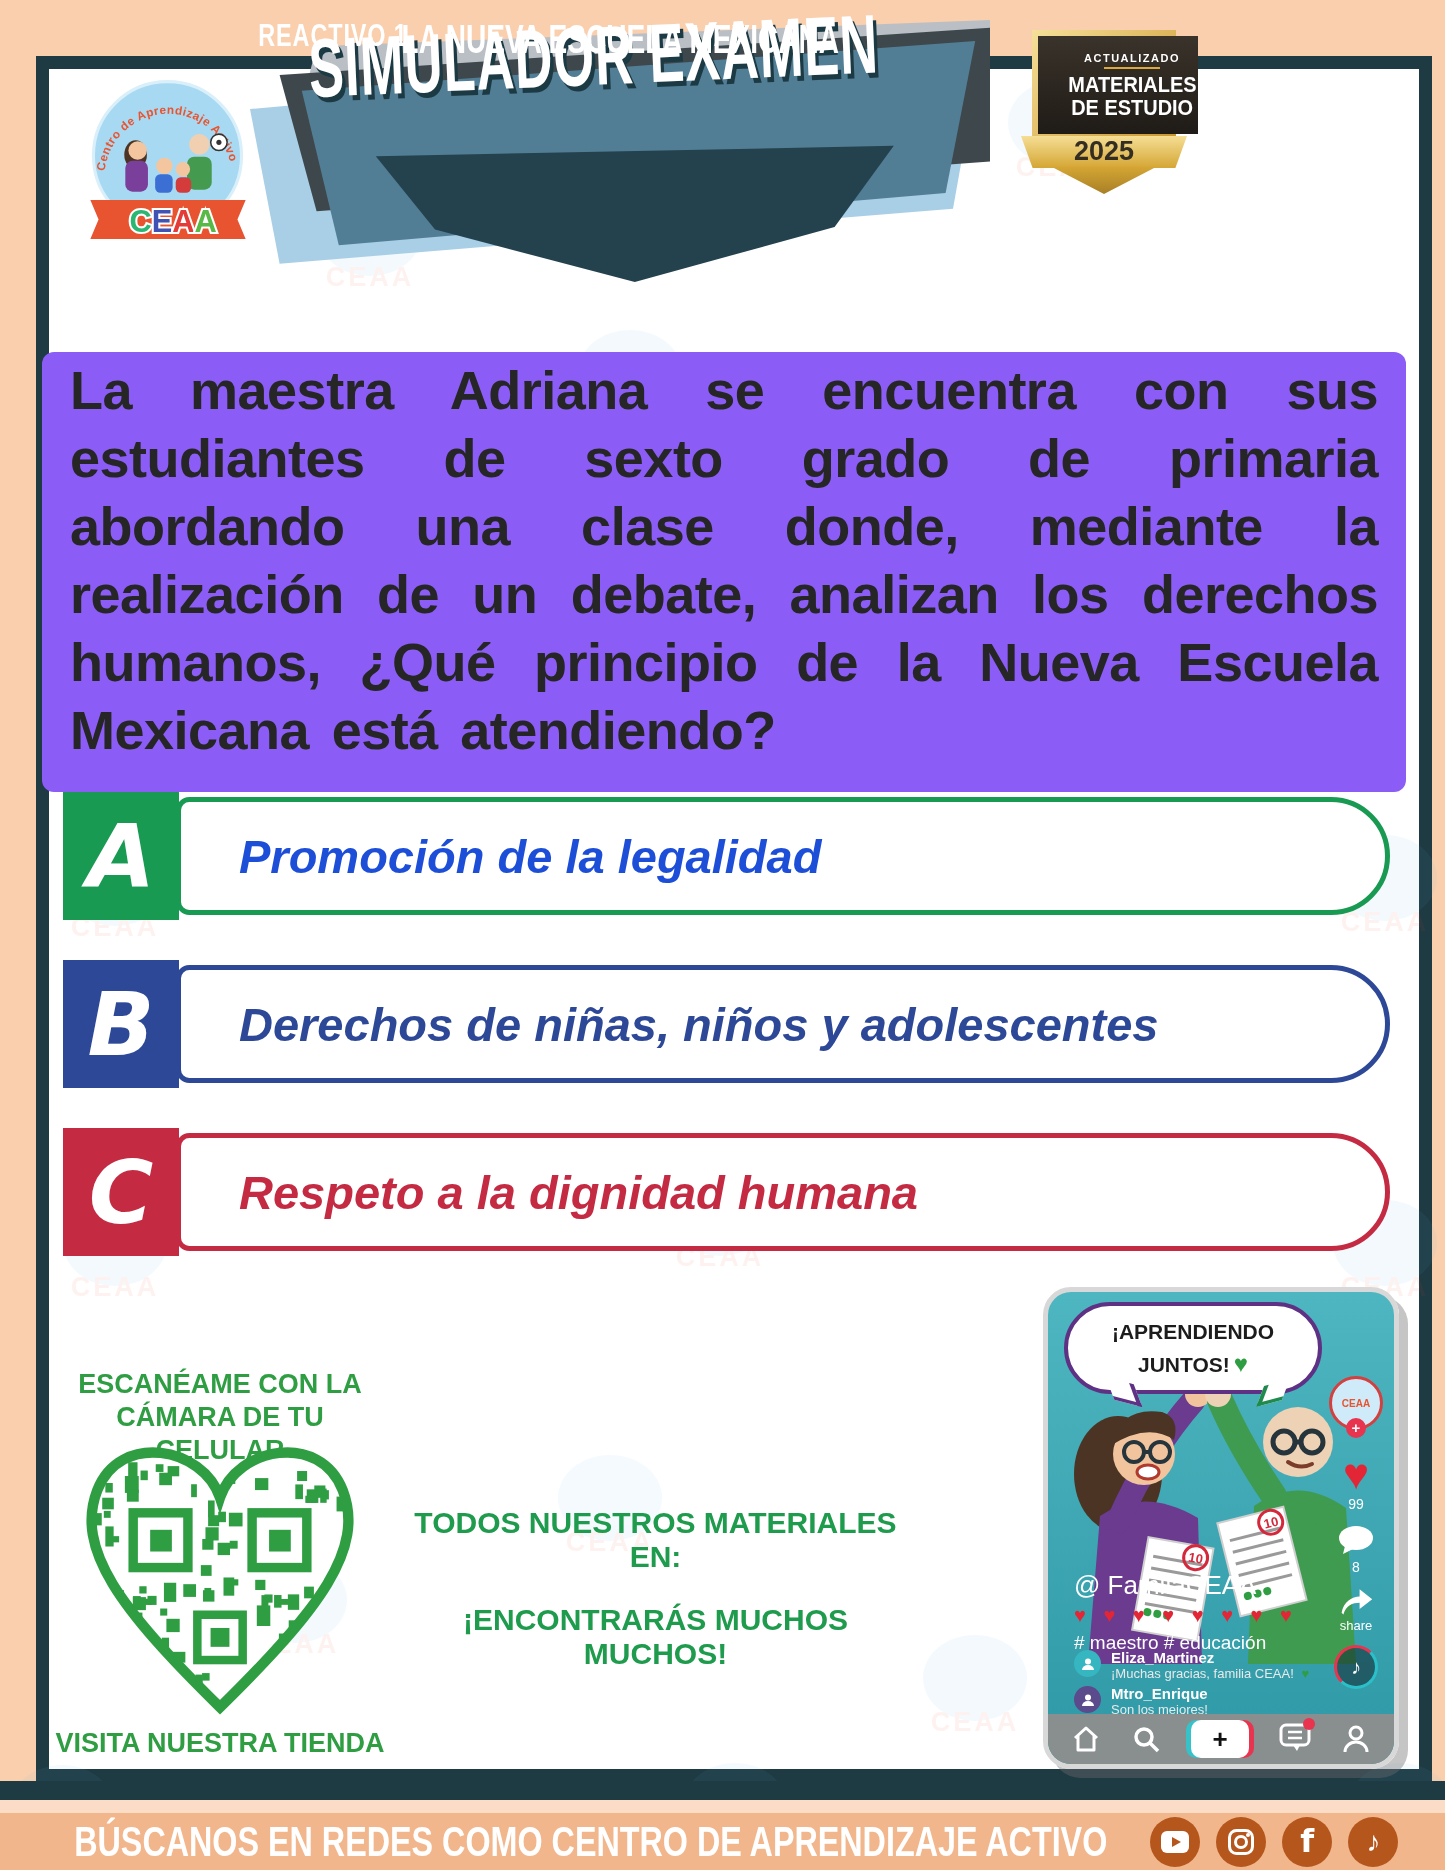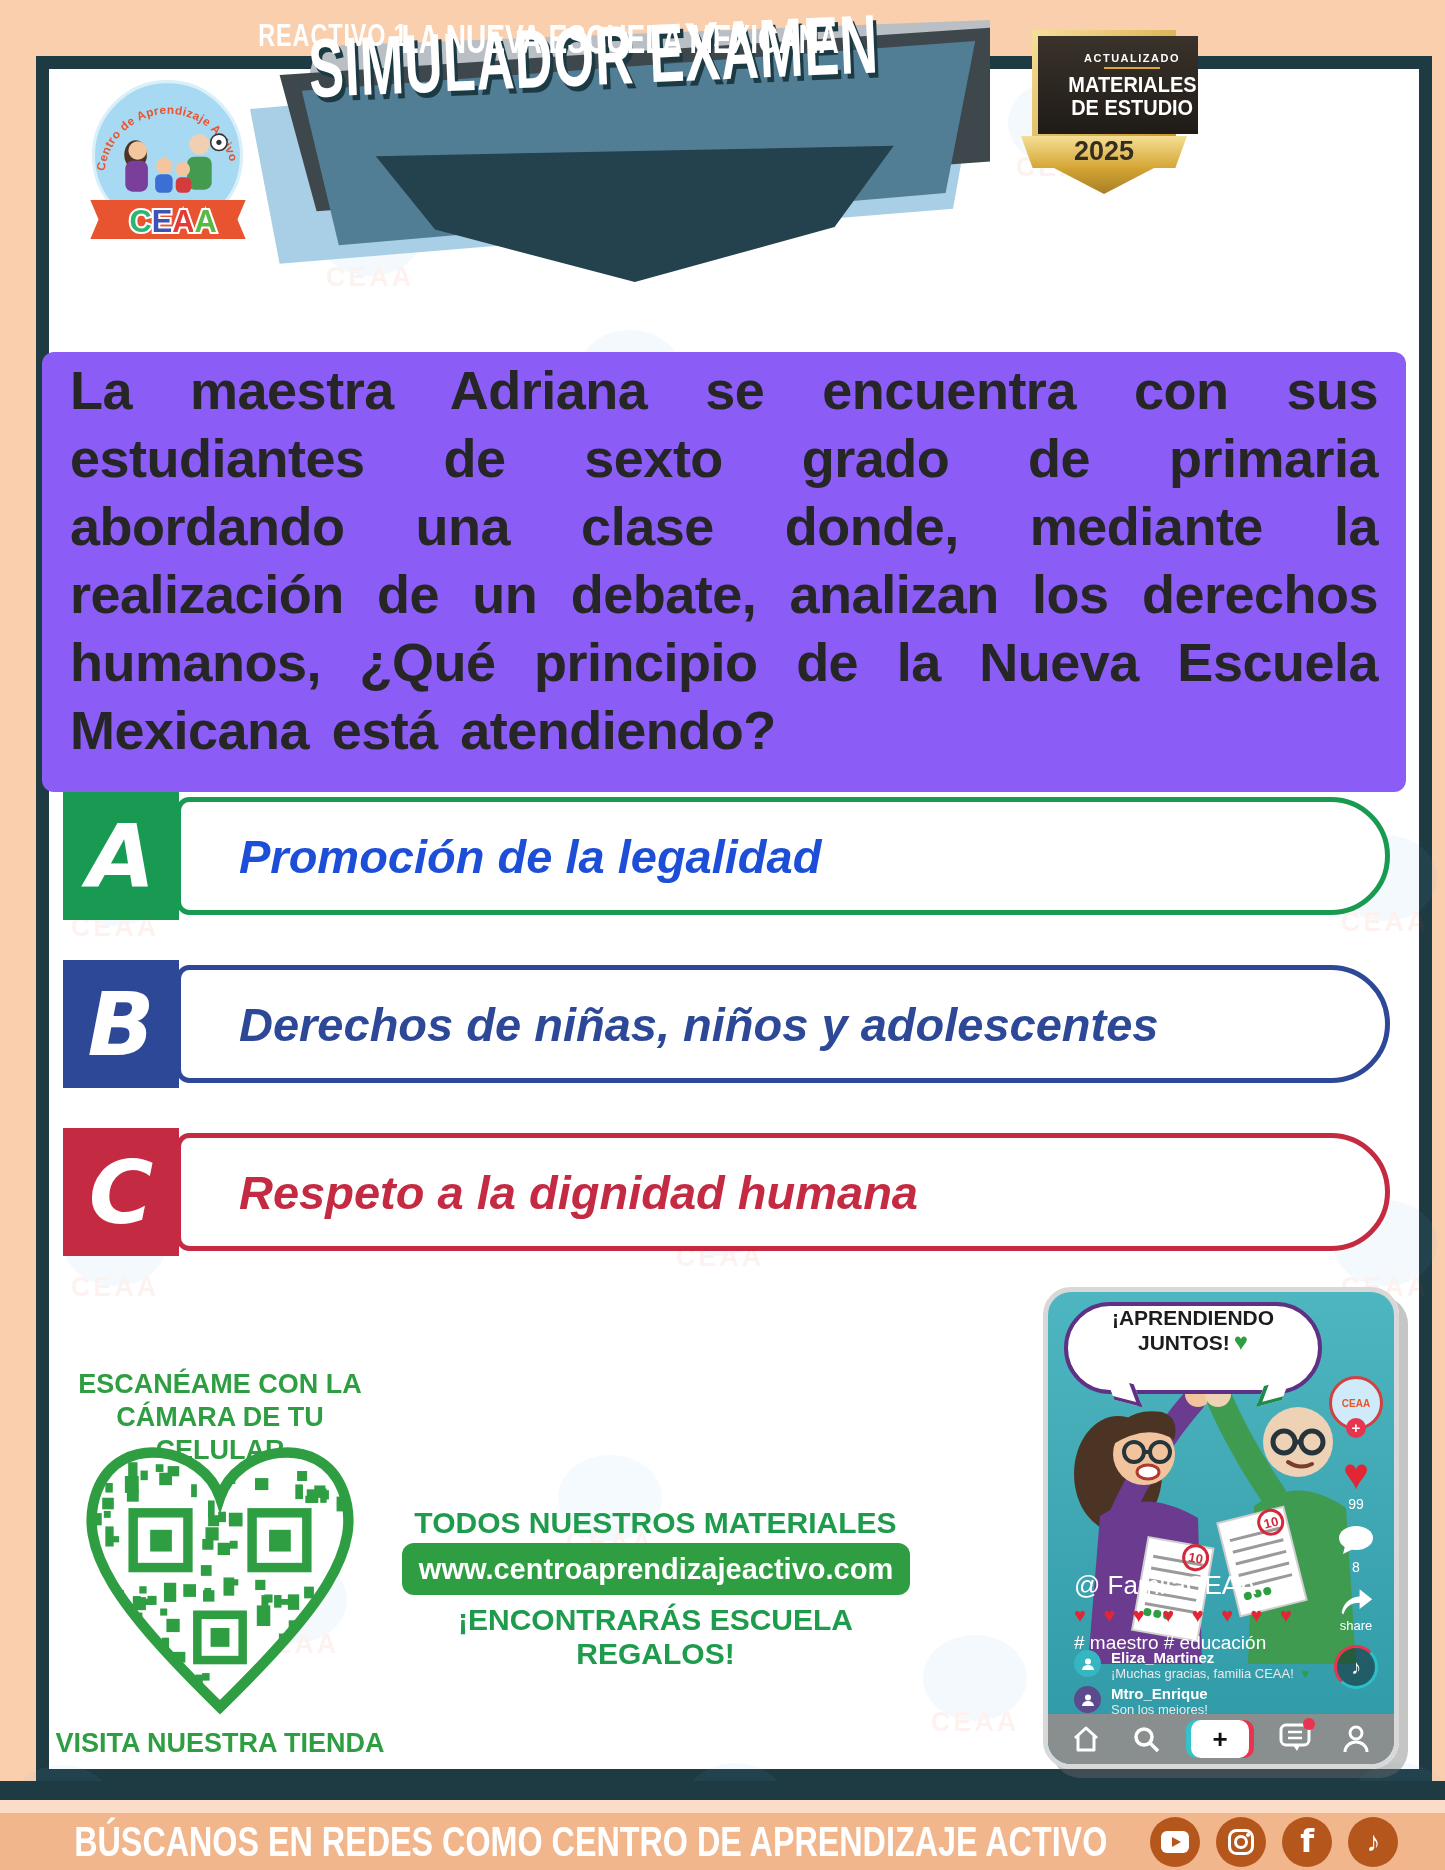--- a/index.html
+++ b/index.html
@@ -71,22 +71,22 @@
   .mat-url{position:absolute;left:402px;top:1543px;width:508px;height:52px;background:#2f9e43;
      border-radius:12px;display:flex;align-items:center;justify-content:center;color:#fff;
      font-weight:bold;font-size:29px;z-index:3;}
   .mat-tagline{position:absolute;left:398px;top:1603px;width:515px;text-align:center;color:#1f9b4d;
      font-weight:bold;font-size:30px;z-index:3;}
   
   .phone{position:absolute;left:1043px;top:1287px;width:356px;height:482px;box-sizing:border-box;
      background:linear-gradient(180deg,#4db6c0,#2f98a6);border:5px solid #d8d8d8;border-radius:28px;
      box-shadow:9px 9px 0 rgba(110,110,110,.4);overflow:hidden;z-index:4;}
   .bubble{position:absolute;left:16px;top:10px;width:250px;height:84px;background:#fff;
-     border:4px solid #5f3184;border-radius:48px;display:flex;justify-content:center;
-     text-align:center;font-weight:bold;font-size:21px;color:#1c1c1c;z-index:3;line-height:24px;}
+     border:4px solid #5f3184;border-radius:48px;display:flex;align-items:center;justify-content:center;
+     text-align:center;font-weight:bold;font-size:21px;color:#1c1c1c;z-index:3;line-height:32px;}
   .bubble .tail-l{position:absolute;left:44px;bottom:-14px;width:20px;height:20px;background:#fff;
      border-right:4px solid #5f3184;border-bottom:4px solid #5f3184;transform:skewX(35deg) rotate(18deg);}
   .bubble .tail-r{position:absolute;right:34px;bottom:-14px;width:18px;height:18px;background:#fff;
      border-left:4px solid #1f8a4c;border-bottom:4px solid #1f8a4c;transform:skewX(-35deg) rotate(-18deg);}
   .green-heart{color:#2f9e43;font-size:24px;margin-left:4px;}
   .illus{position:absolute;left:0;top:62px;width:346px;height:312px;z-index:1;}
   .rail{position:absolute;right:6px;top:84px;width:64px;display:flex;flex-direction:column;
      align-items:center;z-index:2;color:#fff;font-size:14px;text-align:center;}
   .rail-avatar{width:48px;height:48px;border-radius:50%;background:#cfeaf8;border:3px solid #d43f3f;
      display:flex;align-items:center;justify-content:center;font-size:10px;font-weight:bold;color:#e8542f;}
@@ -425,24 +425,21 @@
     </g>
     <g fill="#2f9e43">
       <rect x="96" y="110" width="23" height="23"></rect>
       <rect x="222" y="110" width="23" height="23"></rect>
       <rect x="160" y="214" width="20" height="20"></rect>
     </g>
   </svg>
   <div class="visit-text">VISITA NUESTRA TIENDA</div>
 
   <div class="mat-heading">TODOS NUESTROS MATERIALES EN:</div>
-  <div class="mat-url">
-      <span>www.centroaprendizajeactivo.com</span>
-    </div>
-  <div class="mat-tagline">¡ENCONTRARÁS ESCUELA REGALOS!</div>
+  <div class="mat-tagline">¡ENCONTRARÁS MUCHOS MUCHOS!</div>
 
   <div class="phone">
     <div class="bubble">
       <span><span>¡APRENDIENDO JUNTOS!</span><span class="green-heart">♥</span></span>
       <span class="tail-l"></span>
       <span class="tail-r"></span>
     </div>
 
     <svg class="illus" viewBox="0 0 346 312">
       <path d="M150 22 q4 -12 0 -20 M162 24 q8 -10 8 -18 M140 26 q-4 -10 -12 -14" stroke="#f5a623" stroke-width="4" fill="none" stroke-linecap="round"></path>

